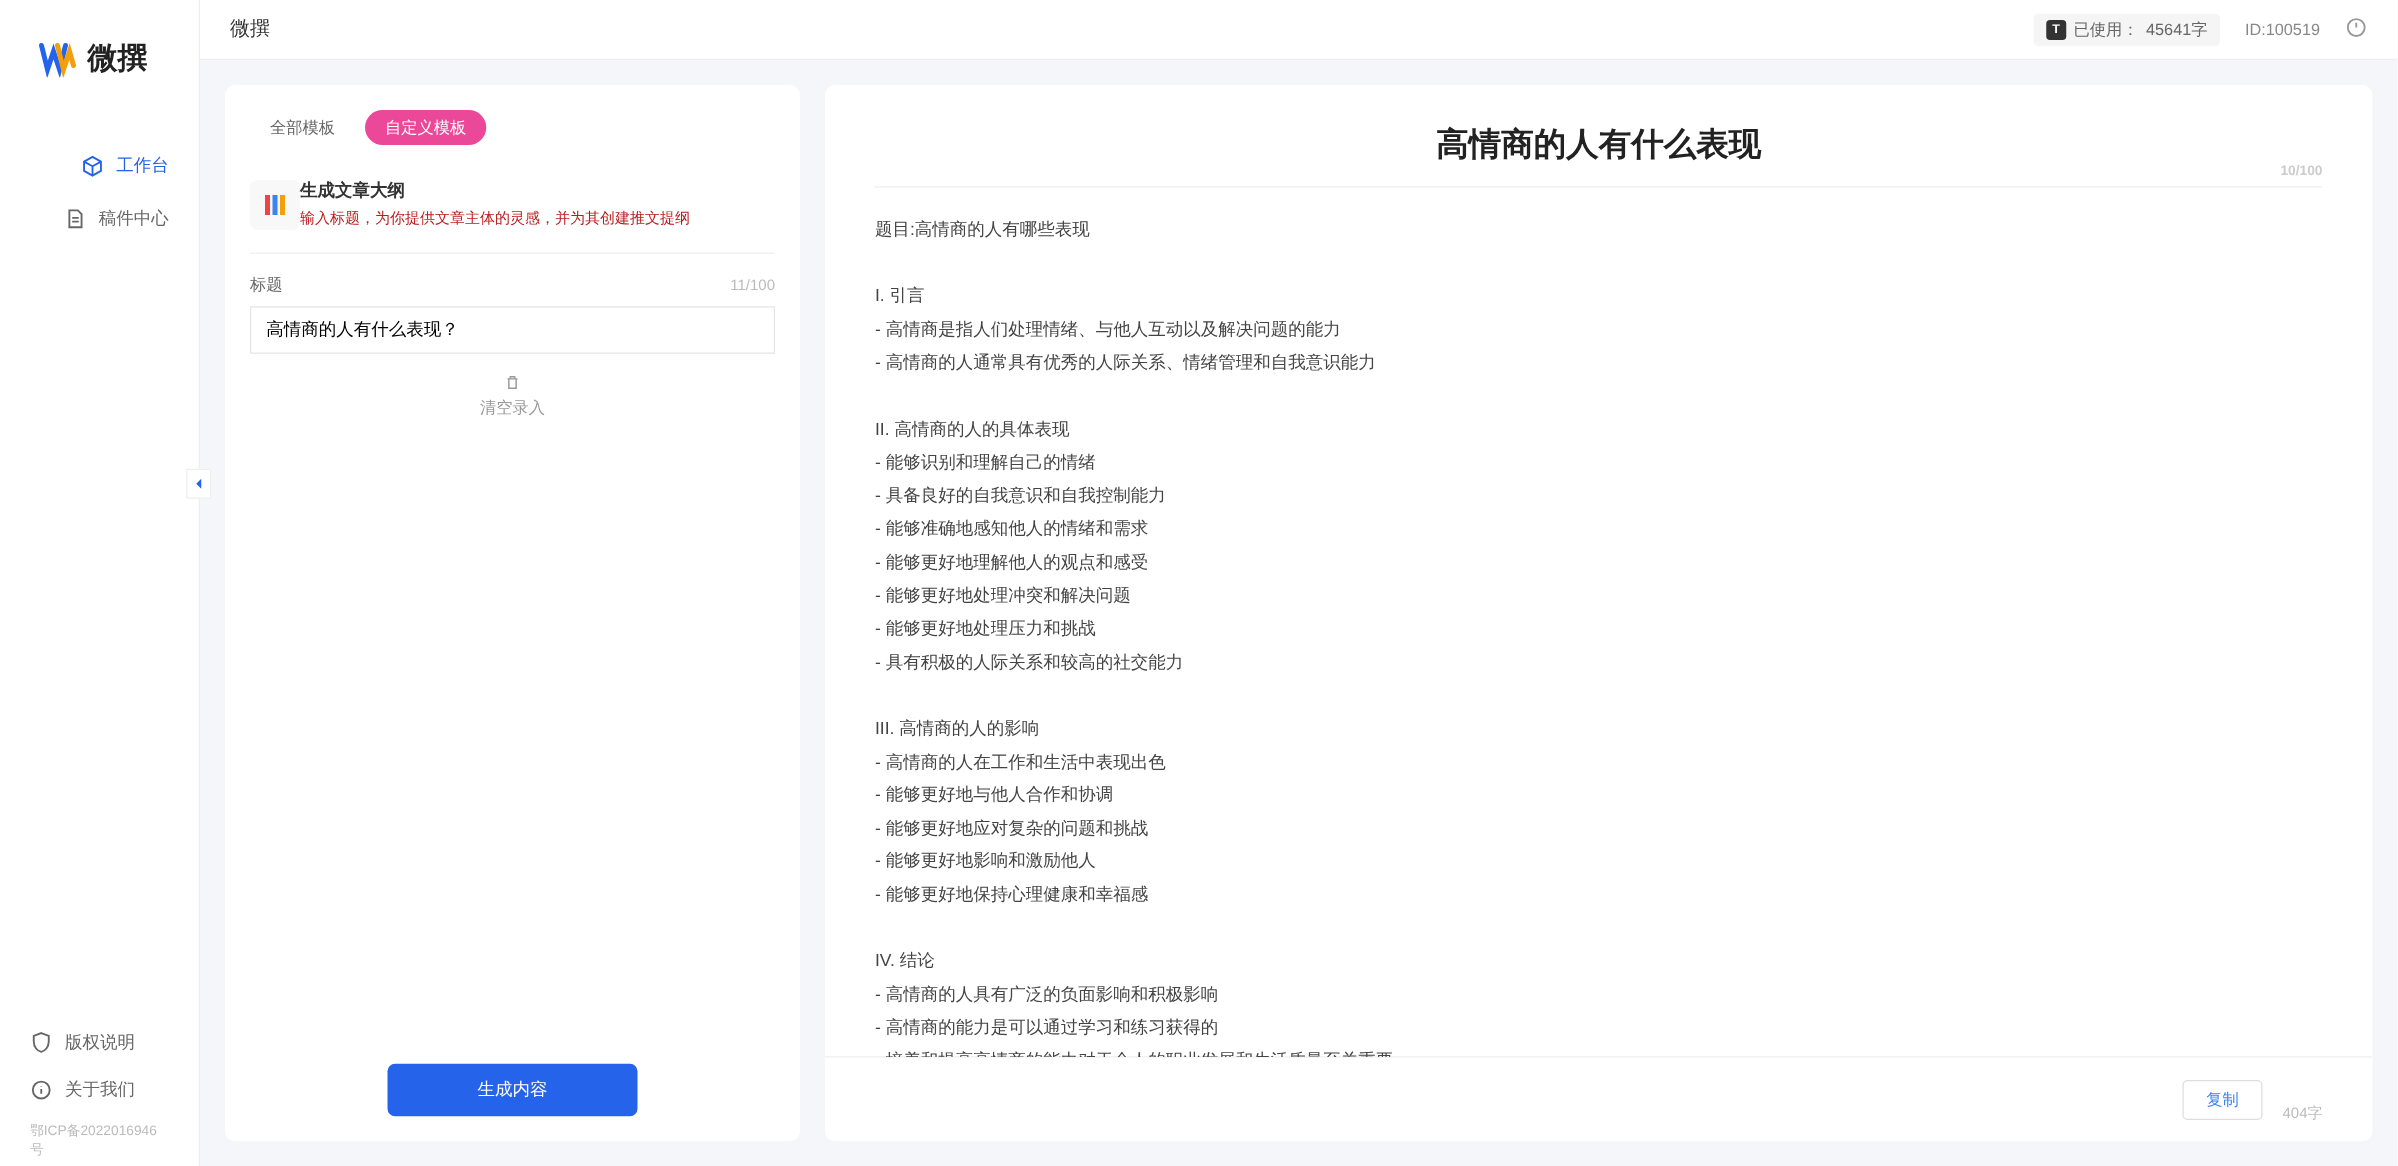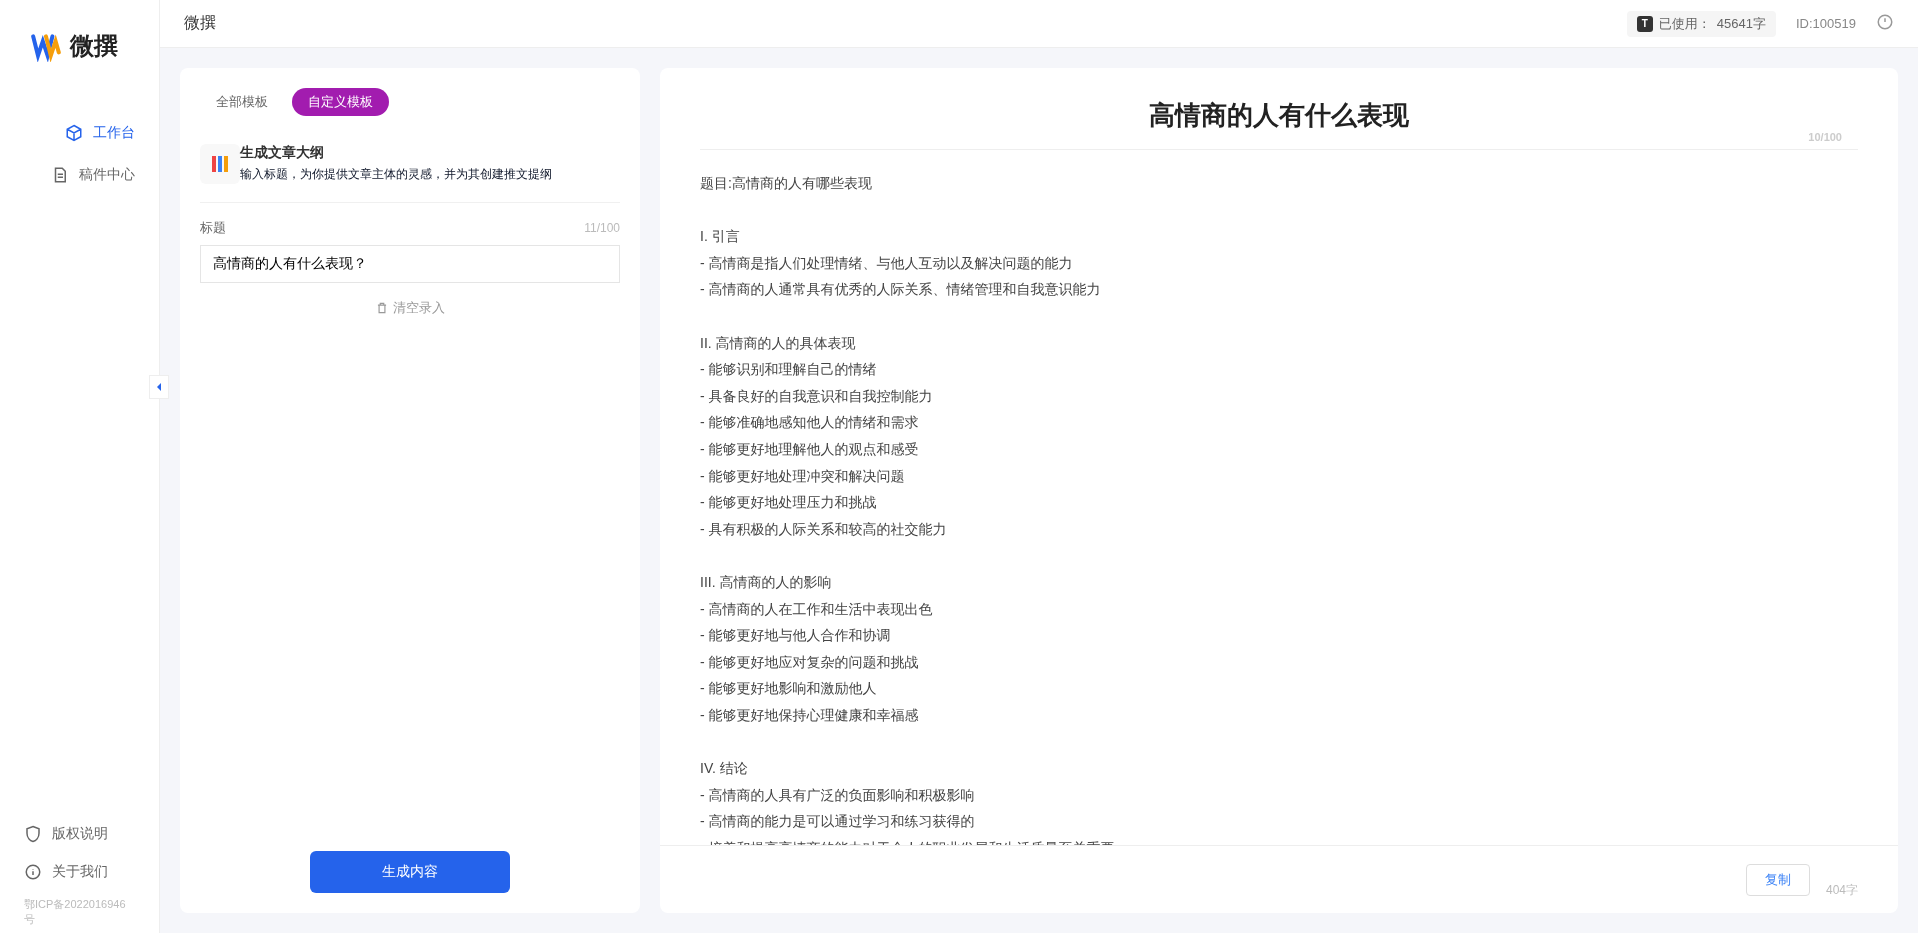--- a/index.html
+++ b/index.html
@@ -31,42 +31,42 @@
     .usage-badge .t-icon { background: #333; color: #fff; width: 16px; height: 16px; border-radius: 3px; display: inline-flex; align-items: center; justify-content: center; font-size: 10px; font-weight: bold; }
     .user-id { color: #888; }
     .power-btn svg { width: 18px; height: 18px; }
     
     .content-area { flex: 1; display: flex; gap: 20px; padding: 20px; overflow: hidden; }
     
     
     .left-panel { width: 460px; background: #fff; border-radius: 8px; display: flex; flex-direction: column; padding: 20px; }
     .tabs { display: flex; gap: 8px; margin-bottom: 20px; }
     .tab { padding: 5px 16px; border-radius: 14px; font-size: 13px; cursor: pointer; color: #666; }
-    .tab.active { background: #a21caf; color: #fff; }
+    .tab.active { background: #ec4899; color: #fff; }
     
     .template-card { display: flex; gap: 0; padding: 8px 0 18px 0; border-bottom: 1px solid #f0f0f0; margin-bottom: 16px; }
     .template-icon { width: 40px; height: 40px; background: #f8f8f8; border-radius: 6px; display: flex; align-items: center; justify-content: center; font-size: 20px; }
     .template-info { flex: 1; }
     .template-title { font-size: 14px; font-weight: 600; color: #333; margin-bottom: 4px; }
-    .template-desc { font-size: 12px; color: #0f172a; }
+    .template-desc { font-size: 12px; color: #b91c1c; }
     
     .field-row { display: flex; justify-content: space-between; align-items: center; margin-bottom: 8px; }
     .field-label { font-size: 13px; color: #666; }
     .field-counter { font-size: 12px; color: #bbb; }
     .title-input { width: 100%; border: 1px solid #e5e5e5; border-radius: 0; padding: 10px 12px; font-size: 14px; outline: none; margin-bottom: 16px; }
-    .clear-input { text-align: center; font-size: 13px; color: #999; cursor: pointer; display: flex; align-items: center; justify-content: center; gap: 4px; }
+    .clear-input { text-align: center; font-size: 13px; color: #999; cursor: pointer; display: flex; align-items: center; justify-content: center; gap: 4px; flex-direction: column; }
     
     .left-panel-footer { margin-top: auto; text-align: center; }
     .generate-btn { width: 200px; background: #2563eb; color: #fff; border: none; border-radius: 6px; padding: 12px 0; font-size: 14px; cursor: pointer; }
     
     
     .right-panel { flex: 1; background: #fff; border-radius: 8px; position: relative; display: flex; flex-direction: column; }
     .right-body { flex: 1; padding: 30px 40px 20px 40px; overflow: auto; }
     .output-title { font-size: 26px; text-align: center; font-weight: 600; color: #222; padding-bottom: 16px; border-bottom: 1px solid #eee; margin-bottom: 20px; position: relative; }
-    .output-title-counter { position: absolute; right: 16px; bottom: 6px; font-size: 11px; color: #ccc; }
+    .output-title-counter { position: absolute; right: 0; bottom: 6px; font-size: 11px; color: #ccc; }
     .output-content { font-size: 14px; line-height: 1.9; color: #444; white-space: pre-wrap; }
     .right-footer { border-top: 1px solid #eee; padding: 14px 40px; display: flex; justify-content: flex-end; align-items: center; gap: 16px; }
     .copy-btn { border: 1px solid #ddd; background: #fff; border-radius: 4px; padding: 6px 18px; font-size: 13px; cursor: pointer; color: #3b82f6; }
     .word-count { font-size: 12px; color: #bbb; margin-top: 22px; }
   </style>
 </head>
 <body>
 
 <div class="app-container">
 

